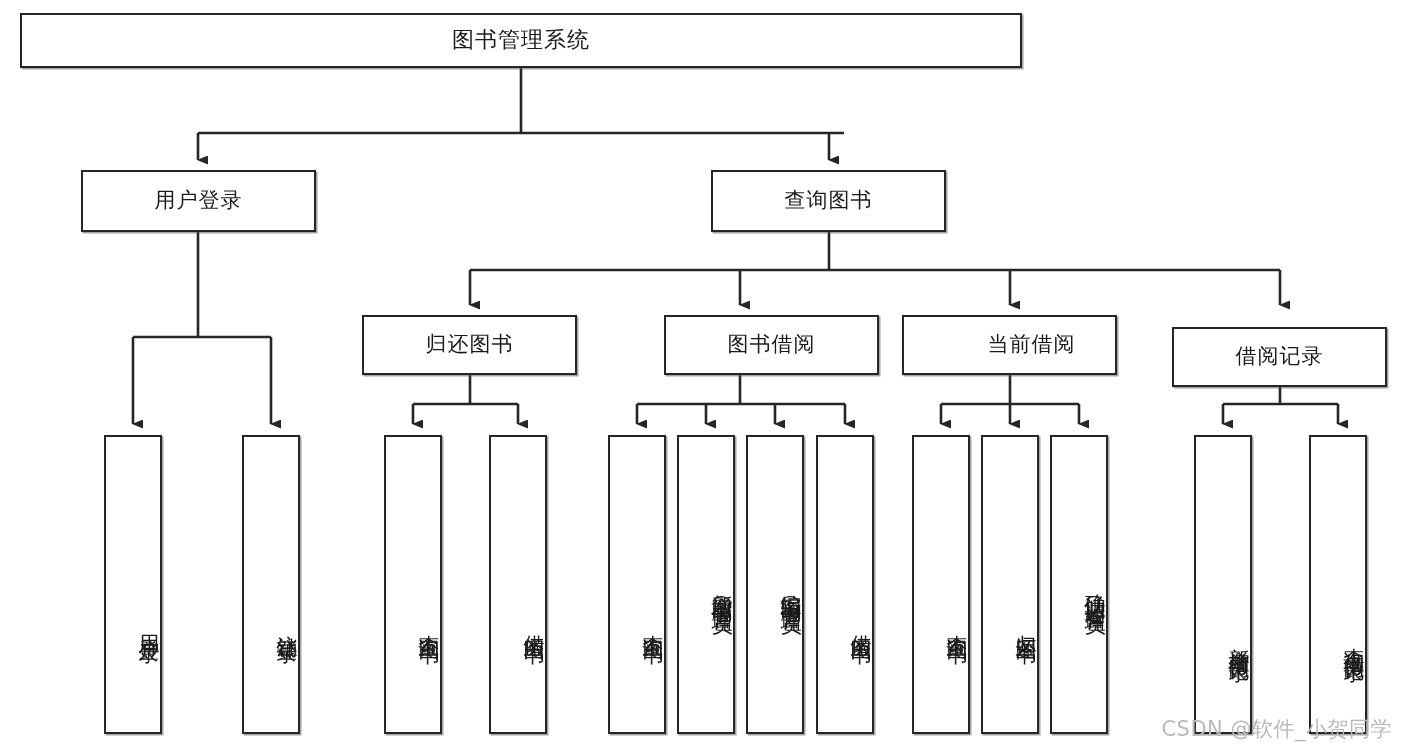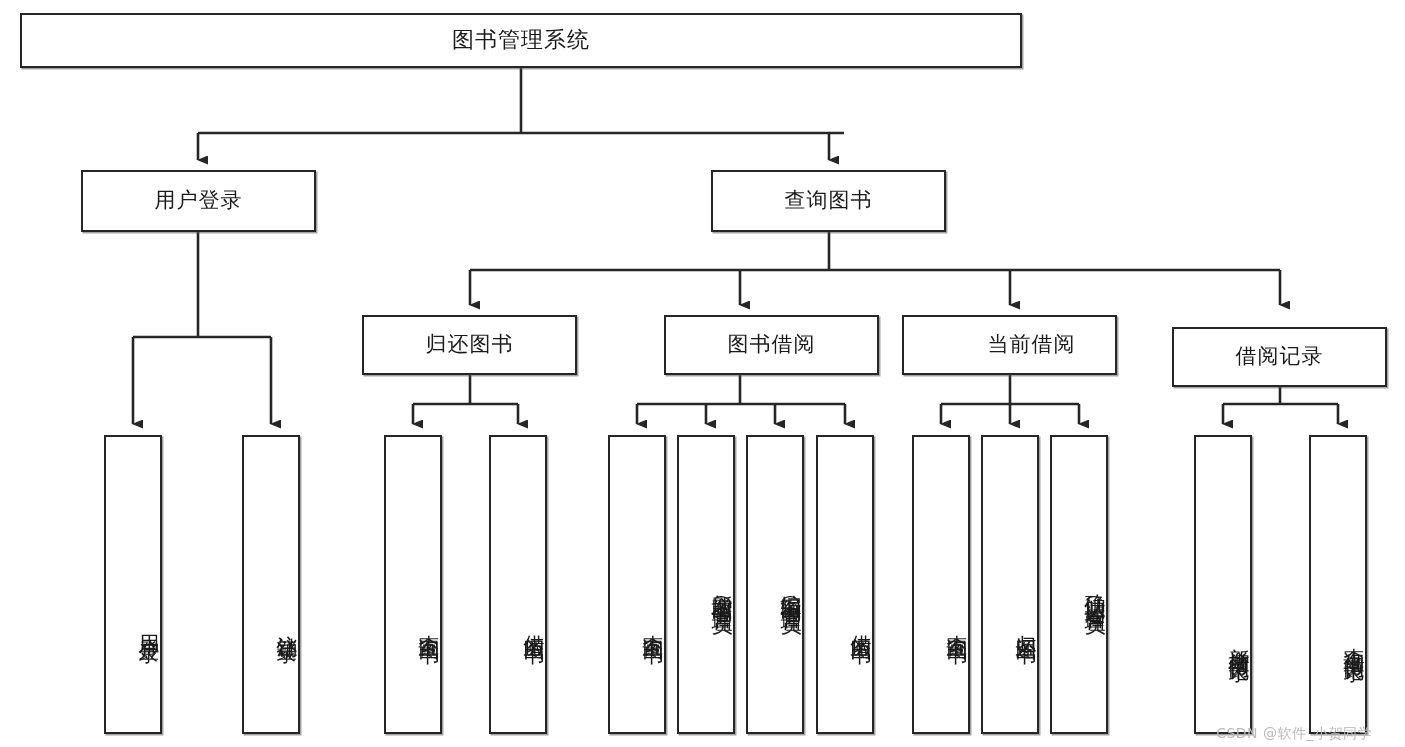--- a/index.html
+++ b/index.html
@@ -63,23 +63,23 @@
     padding-top: 110px;
   }
   .node.vert.pad-top-xxl {
     padding-top: 12px;
   }
   .node-label {
     display: block;
   }
   #watermark {
     position: absolute;
-    right: 24px;
+    right: 4px;
     bottom: 4px;
-    font-size: 14px;
+    font-size: 21px;
     color: #b9b9b9;
     letter-spacing: 0.5px;
     white-space: nowrap;
     user-select: none;
   }
 </style>
 </head>
 <body>
 
 <div id="diagram-root">

